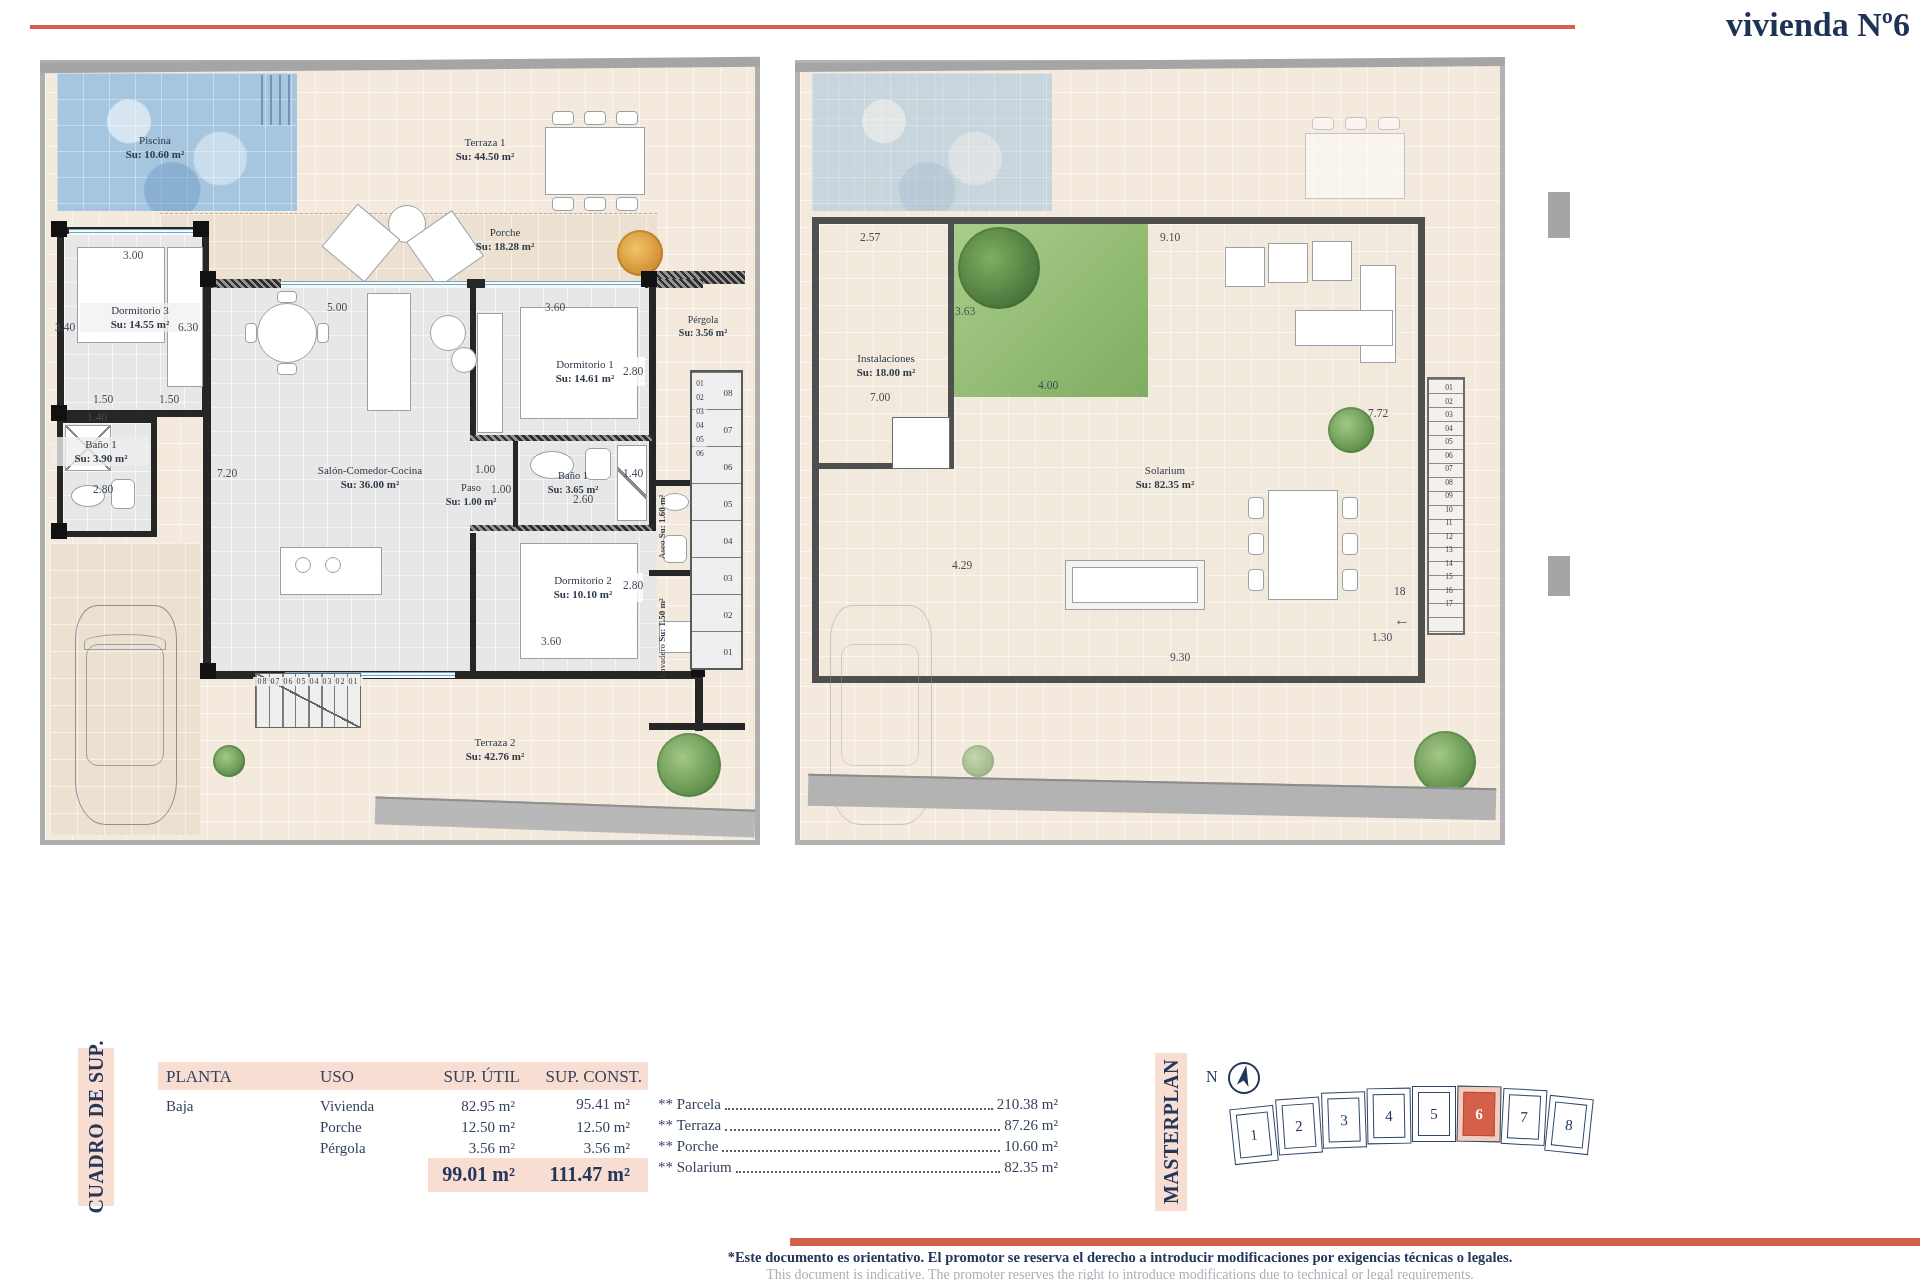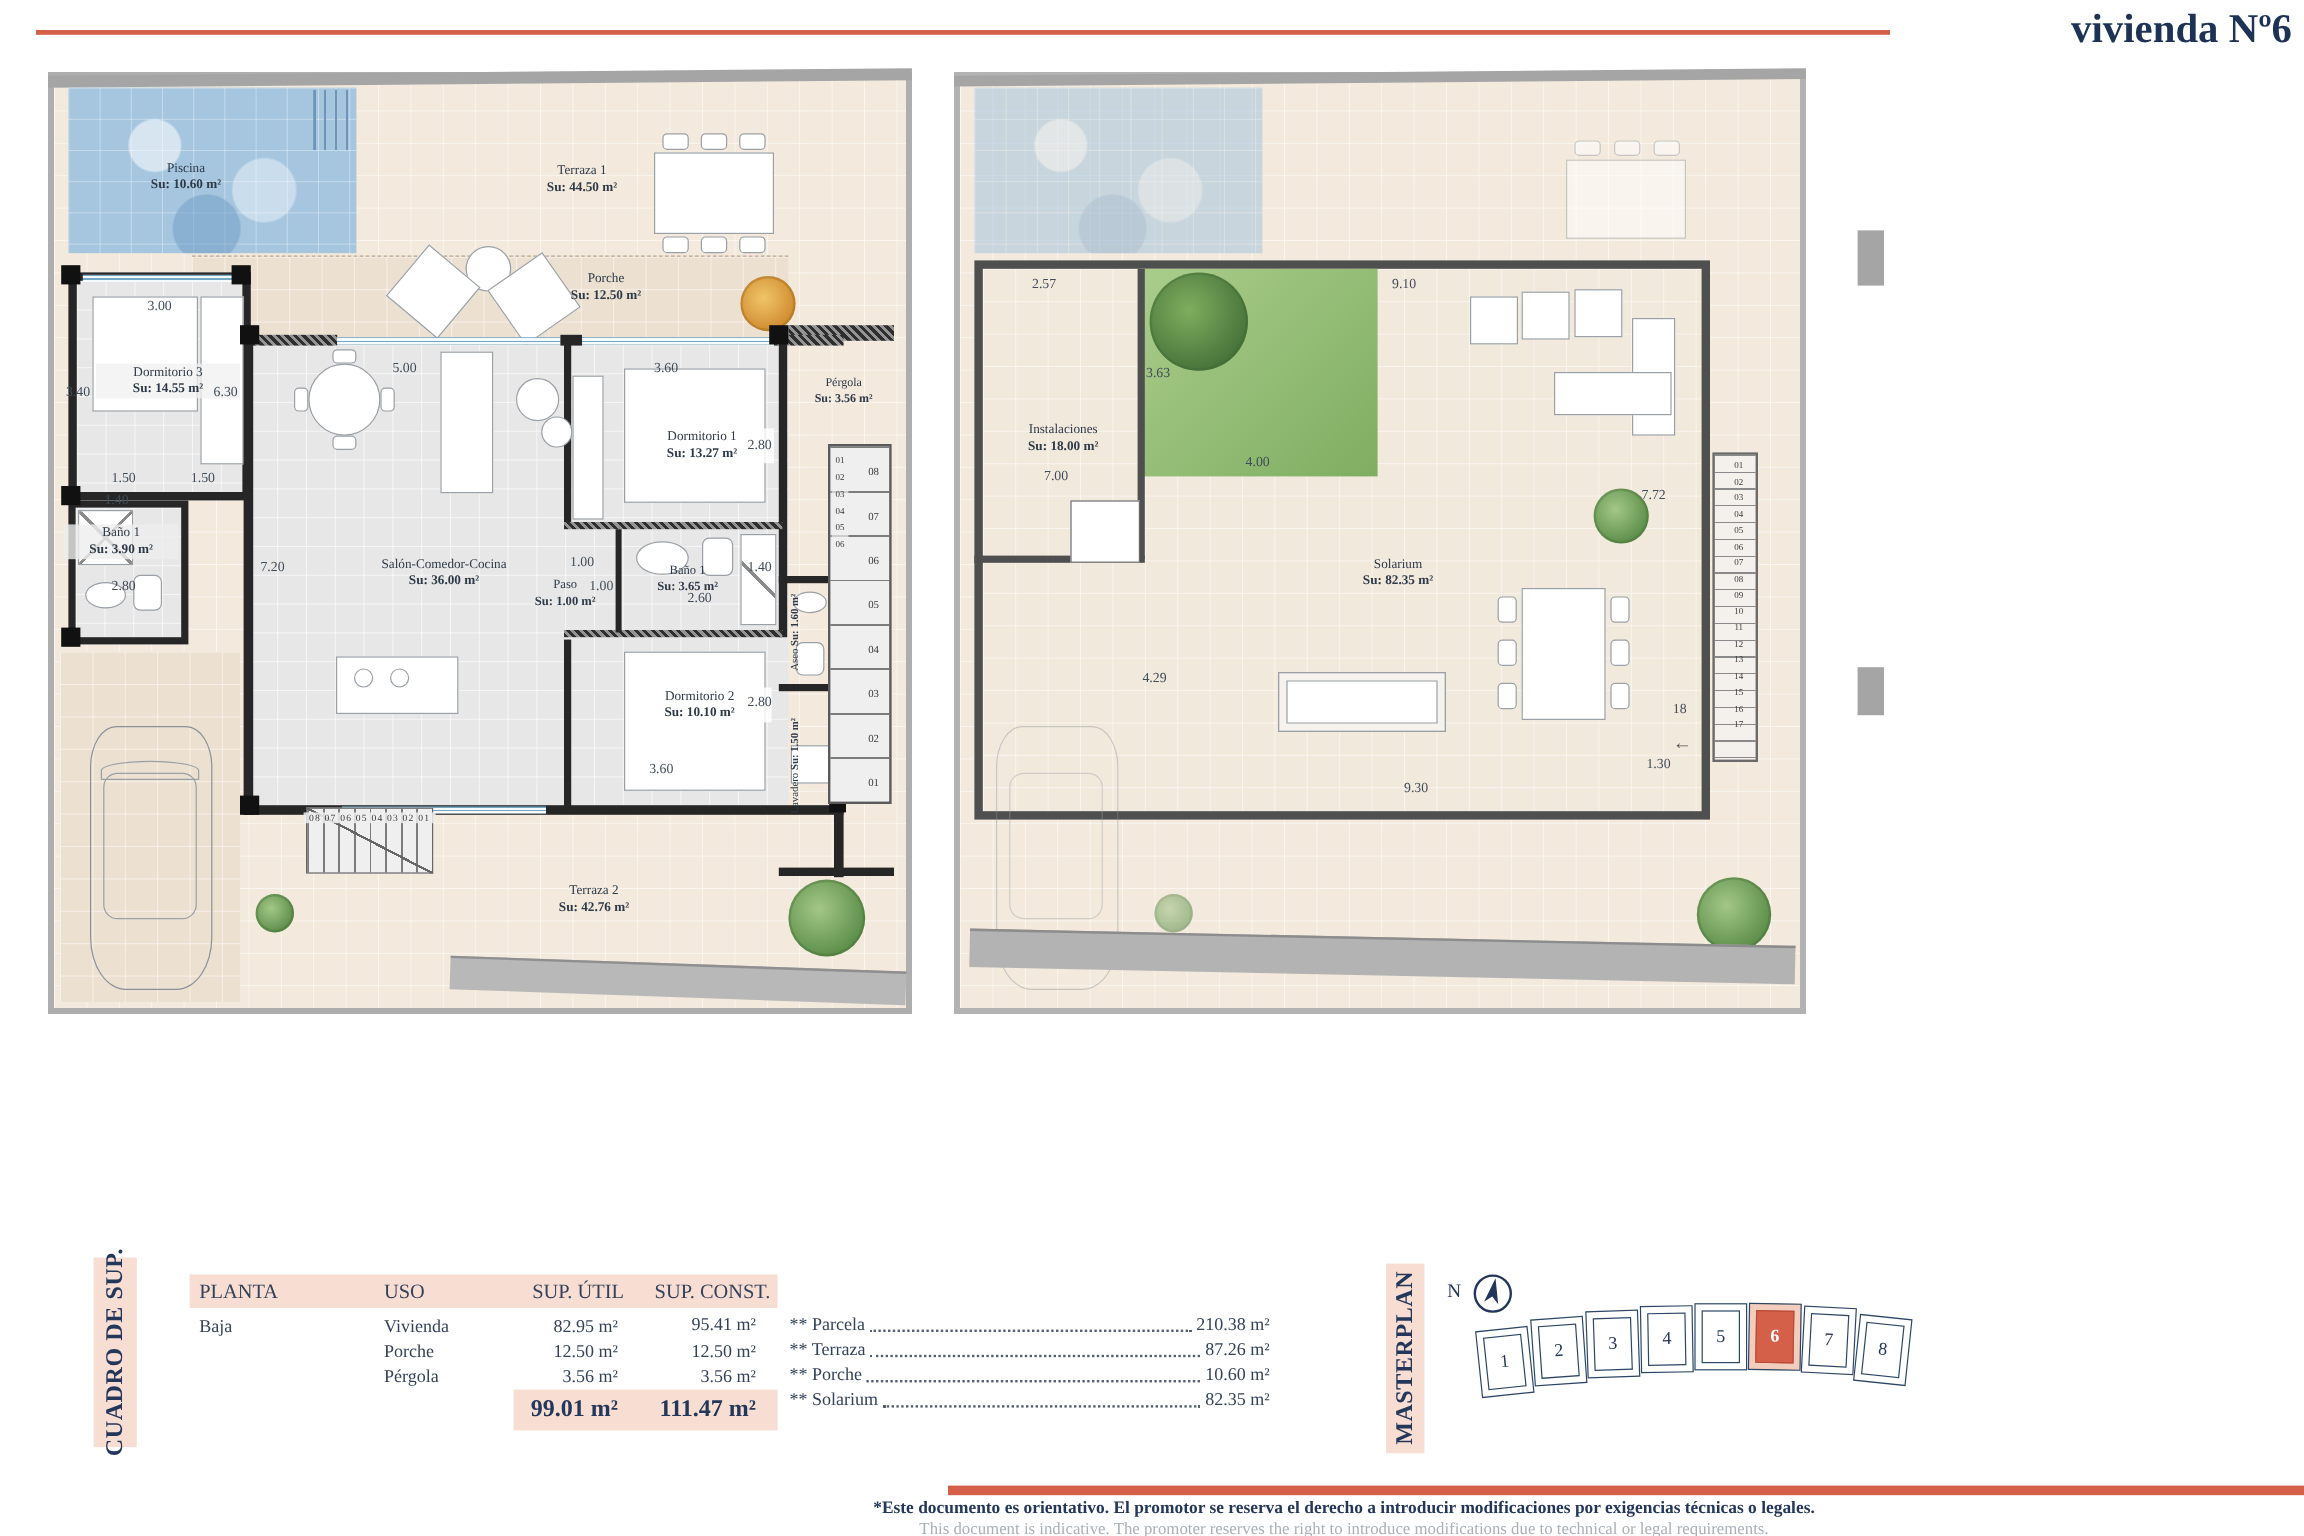--- a/index.html
+++ b/index.html
@@ -99,21 +99,21 @@
     </div>
 
     <div class="abs rlabel" style="left:375px;top:70px;width:130px;">
       <span class="nm">Terraza 1</span>
       <span class="ar">Su: 44.50 m²</span>
     </div>
 
     <div class="abs tilesB" style="left:115px;top:148px;width:497px;height:76px;border-top:1px dashed #bba892;"></div>
     <div class="abs rlabel" style="left:405px;top:160px;width:110px;">
       <span class="nm">Porche</span>
-      <span class="ar">Su: 12.50 m²</span>
+      <span class="ar">Su: 18.28 m²</span>
     </div>
 
     <div class="abs furn" style="left:500px;top:62px;width:100px;height:68px;"></div>
     <div class="abs furn" style="left:507px;top:46px;width:22px;height:14px;border-radius:4px;"></div>
     <div class="abs furn" style="left:539px;top:46px;width:22px;height:14px;border-radius:4px;"></div>
     <div class="abs furn" style="left:571px;top:46px;width:22px;height:14px;border-radius:4px;"></div>
     <div class="abs furn" style="left:507px;top:132px;width:22px;height:14px;border-radius:4px;"></div>
     <div class="abs furn" style="left:539px;top:132px;width:22px;height:14px;border-radius:4px;"></div>
     <div class="abs furn" style="left:571px;top:132px;width:22px;height:14px;border-radius:4px;"></div>
     <div class="abs furn round" style="left:343px;top:140px;width:38px;height:38px;"></div>
@@ -189,21 +189,21 @@
     <div class="abs furn round" style="left:280px;top:492px;width:16px;height:16px;"></div>
     <div class="abs furn" style="left:432px;top:248px;width:26px;height:120px;"></div>
     <div class="abs rlabel" style="left:245px;top:398px;width:160px;">
       <span class="nm">Salón-Comedor-Cocina</span>
       <span class="ar">Su: 36.00 m²</span>
     </div>
 
     <div class="abs furn" style="left:475px;top:242px;width:118px;height:112px;"></div>
     <div class="abs rlabel" style="left:480px;top:292px;width:120px;background:rgba(255,255,255,.8);">
       <span class="nm">Dormitorio 1</span>
-      <span class="ar">Su: 13.27 m²</span>
+      <span class="ar">Su: 14.61 m²</span>
     </div>
 
     <div class="abs rlabel" style="left:388px;top:416px;width:76px;font-size:10.5px;">
       <span class="nm">Paso</span>
       <span class="ar">Su: 1.00 m²</span>
     </div>
 
     <div class="abs furn round" style="left:485px;top:386px;width:44px;height:28px;"></div>
     <div class="abs furn" style="left:540px;top:383px;width:26px;height:32px;border-radius:6px;"></div>
     <div class="abs furn diag" style="left:572px;top:380px;width:30px;height:76px;"></div>

